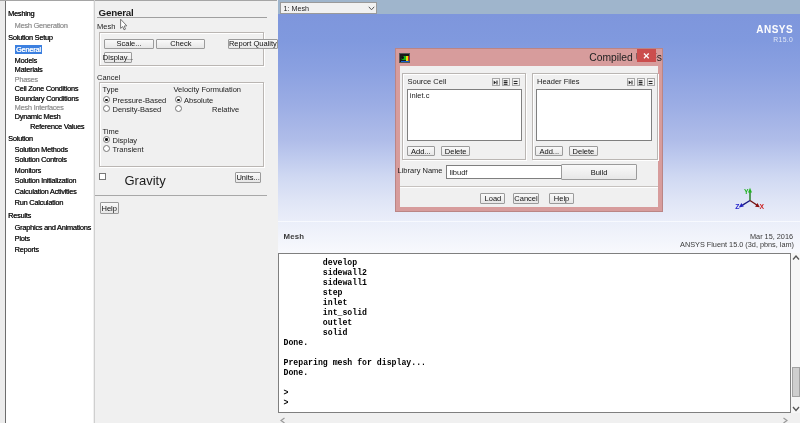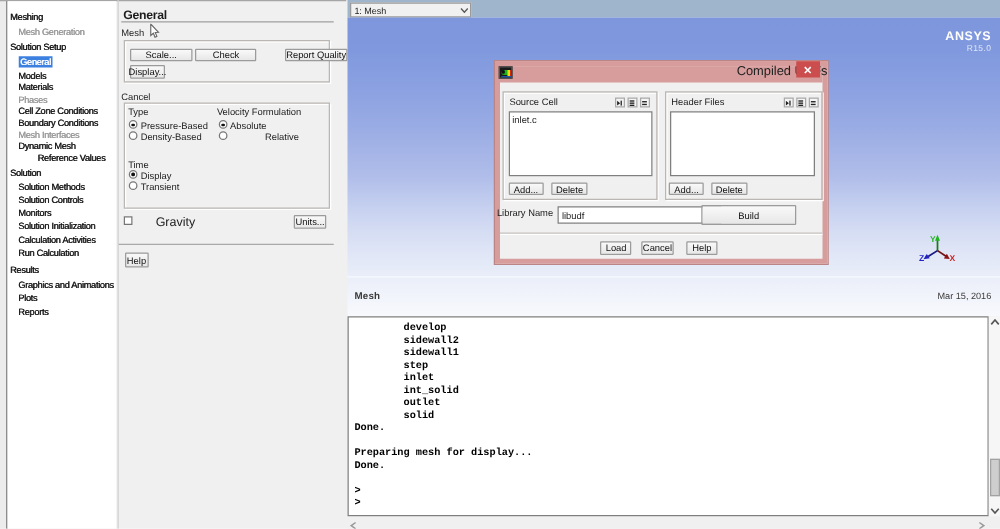--- a/index.html
+++ b/index.html
@@ -83,21 +83,21 @@
   <div class="t" style="left:184px;top:96.3px;font-size:7.5px;">Absolute</div>
   <div class="radio" style="left:174.8px;top:105.4px;"></div>
   <div class="t" style="left:184px;top:105.3px;font-size:7.5px;padding-left:28px;">Relative</div>
   <div class="t" style="left:102.5px;top:126.8px;font-size:7.5px;">Time</div>
   <div class="radio sel" style="left:103.3px;top:136.3px;"></div>
   <div class="t" style="left:112.5px;top:136.2px;font-size:7.5px;">Display</div>
   <div class="radio" style="left:103.3px;top:145.3px;"></div>
   <div class="t" style="left:112.5px;top:145.2px;font-size:7.5px;">Transient</div>
 
   <div class="abs" style="left:98.5px;top:172.8px;width:7px;height:7px;background:#fff;border:1px solid #777;box-sizing:border-box;"></div>
-  <div class="t" style="left:107.5px;top:172.7px;font-size:10px;padding-left:17px;">Gravity</div>
+  <div class="t" style="left:107.5px;top:172.7px;font-size:13px;padding-left:17px;">Gravity</div>
   <div class="btn" style="left:234.8px;top:172.3px;width:26.5px;height:10.5px;">Units...</div>
   <div class="abs" style="left:94.5px;top:195.3px;width:172.7px;height:1px;background:#a8a8a8;"></div>
   <div class="btn" style="left:99.8px;top:202.4px;width:18.8px;height:11.8px;">Help</div>
 
   <div class="abs" style="left:277.5px;top:0;width:522.5px;height:14.2px;background:#9fb5cc;"></div>
   <div class="abs" style="left:279.5px;top:1.8px;width:97.5px;height:12px;background:#f1f1f1;border:1px solid #9a9a9a;box-sizing:border-box;"></div>
   <div class="t" style="left:283.5px;top:4px;font-size:7.2px;">1: Mesh</div>
   <svg class="abs" style="left:368px;top:6px;" width="7" height="5" viewBox="0 0 7 5">
       <polyline points="0.8,0.8 3.5,3.8 6.2,0.8" fill="none" stroke="#555" stroke-width="1"></polyline>
     </svg>
@@ -116,20 +116,21 @@
     <polygon points="7.8,24.4 12.8,23.6 10.4,20.1" fill="#2222c0"></polygon>
     <line x1="19" y1="17.5" x2="25.8" y2="22" stroke="#701212" stroke-width="1.4"></line>
     <polygon points="28.8,24.2 24.1,23.7 26.5,20" fill="#8d1010"></polygon>
     <text x="13" y="10.5" font-size="6.8" font-weight="bold" fill="#21b421" font-family="Liberation Sans">Y</text>
     <text x="4.2" y="25.8" font-size="6.8" font-weight="bold" fill="#2424cc" font-family="Liberation Sans">Z</text>
     <text x="28.6" y="26.2" font-size="6.8" font-weight="bold" fill="#cc2424" font-family="Liberation Sans">X</text>
   </svg>
 
   <div class="t" style="left:283.5px;top:232.2px;font-size:7.8px;font-weight:bold;color:#3a3a3a;letter-spacing:0.2px;">Mesh</div>
   <div class="t" style="left:0;top:231.8px;width:793px;text-align:right;font-size:7.3px;color:#3a3a3a;">Mar 15, 2016</div>
+  <div class="t" style="left:0;top:240.2px;width:794px;text-align:right;font-size:7.3px;color:#3a3a3a;">ANSYS Fluent 15.0 (3d, pbns, lam)</div>
 
   <div class="abs" style="left:277.5px;top:253px;width:513px;height:160px;background:#fff;border:1px solid #7f7f7f;box-sizing:border-box;"></div>
   <pre class="abs con" style="left:283.5px;top:257.5px;">        develop
         sidewall2
         sidewall1
         step
         inlet
         int_solid
         outlet
         solid

